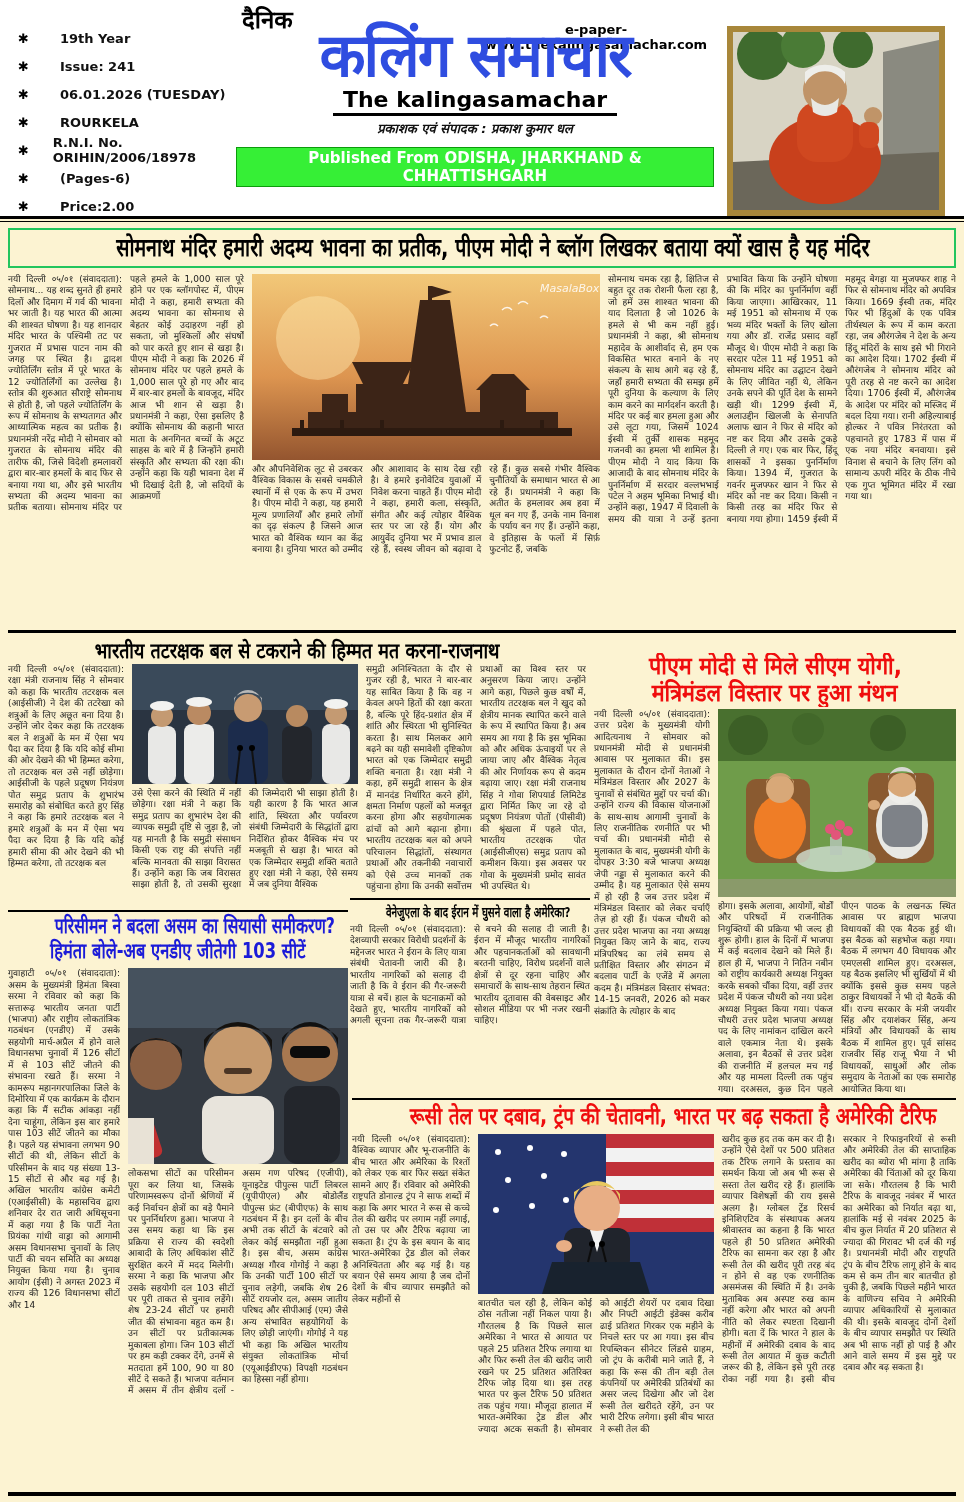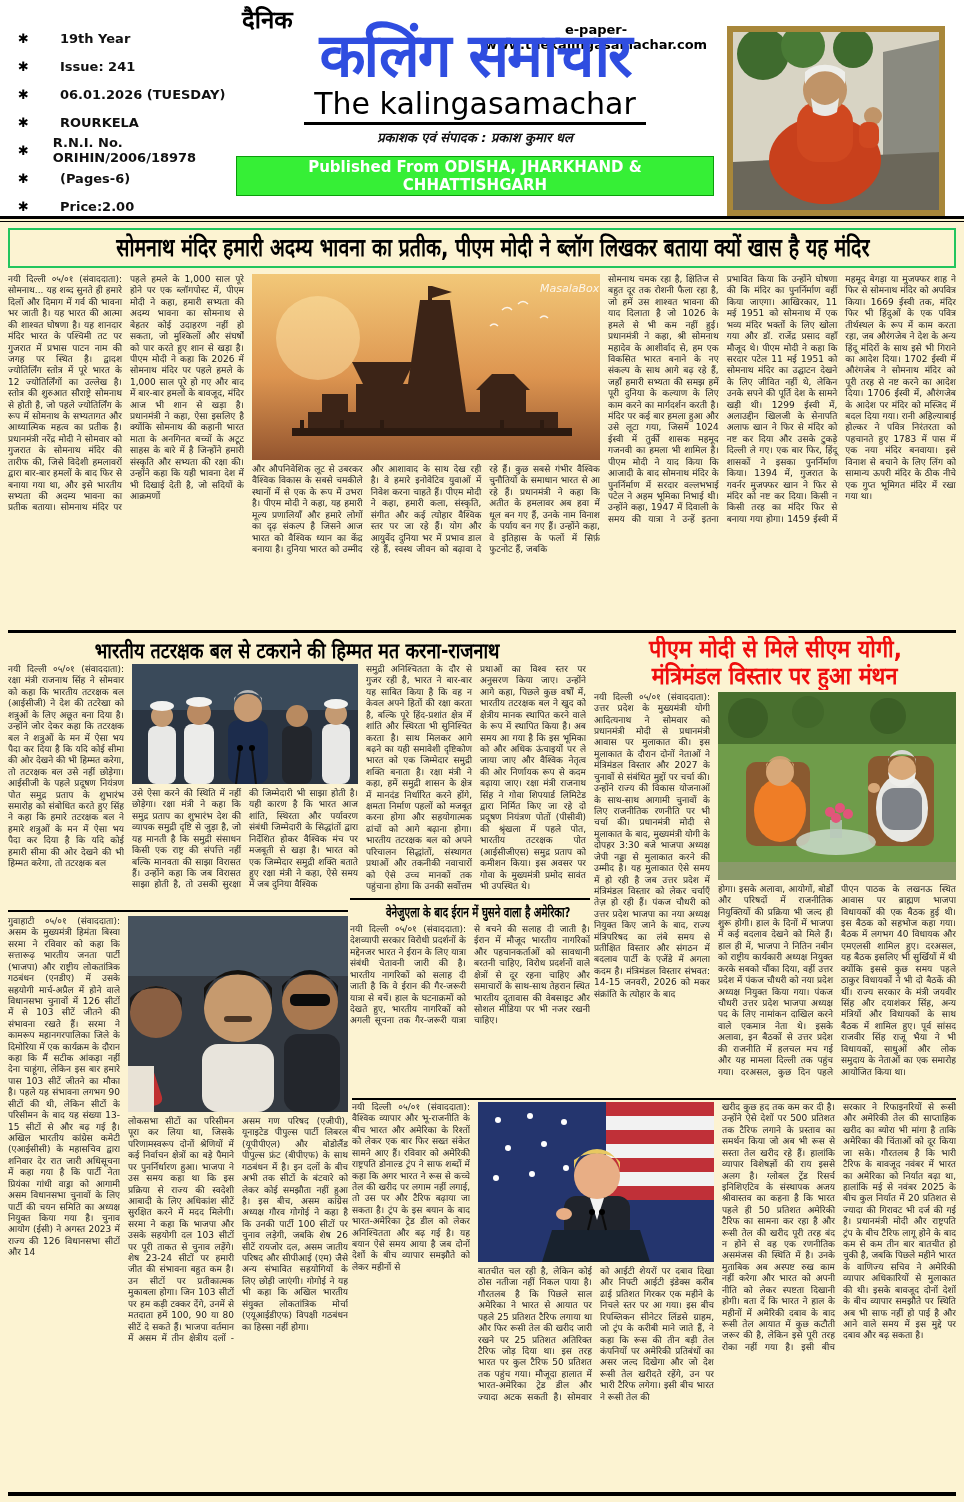--- a/index.html
+++ b/index.html
@@ -6,21 +6,21 @@
   .page{position:relative;width:964px;height:1502px;background:#fcf3d2;
         font-family:"DejaVu Sans",sans-serif;overflow:hidden;}
   
   .hdr{position:absolute;left:0;top:0;width:964px;height:216px;background:#ffffff;}
   .meta{position:absolute;left:18px;top:24px;width:215px;}
   .meta-row{display:flex;align-items:center;height:28px;font-size:13px;font-weight:bold;color:#111;}
   .meta-row .star{width:42px;font-size:13px;color:#000;}
   .mast{position:absolute;left:236px;top:8px;width:478px;text-align:center;}
   .daily{ text-align:left;font-size:24px;font-weight:bold;color:#000;margin-left:6px;line-height:1;}
   .title-hi{font-size:60px;font-weight:bold;color:#2f4de0;line-height:.98;letter-spacing:-2px;margin-top:-6px;}
-  .title-en{display:inline-block;font-size:30px;font-weight:normal;color:#000;border-bottom:3px solid #000;
+  .title-en{display:inline-block;font-size:22px;font-weight:bold;color:#000;border-bottom:3px solid #000;
             padding:0 10px 1px 10px;line-height:1.15;margin-top:2px;}
   .pub-line{font-size:13px;font-weight:bold;color:#111;margin-top:3px;font-style:italic;}
   .green-bar{display:inline-block;margin-top:10px;padding:1px 10px;font-size:15px;font-weight:bold;color:#fff;
              background:#36ef36;border:1px solid #0c9c0c;}
   .epaper{position:absolute;left:456px;top:22px;width:280px;font-size:13px;font-weight:bold;color:#000;text-align:center;}
   .sai-frame{position:absolute;left:727px;top:26px;width:218px;height:190px;border:6px solid #a8873a;
              background:#e8d8a8;box-sizing:border-box;}
   .hdr-rule{position:absolute;left:0;top:216px;width:964px;height:3px;background:#000;}
   .hdr-rule2{position:absolute;left:0;top:221px;width:964px;height:1px;background:#000;}
   
@@ -201,21 +201,21 @@
           <circle cx="108" cy="84" r="3" fill="#000"></circle>
             <circle cx="120" cy="84" r="3" fill="#000"></circle>
         </svg>
         <div class="art-body c2" style="height:112px;margin-top:4px;">उसे ऐसा करने की स्थिति में नहीं छोड़ेगा। रक्षा मंत्री ने कहा कि समुद्र प्रताप का शुभारंभ देश की व्यापक समुद्री दृष्टि से जुड़ा है, जो यह मानती है कि समुद्री संसाधन किसी एक राष्ट्र की संपत्ति नहीं बल्कि मानवता की साझा विरासत हैं। उन्होंने कहा कि जब विरासत साझा होती है, तो उसकी सुरक्षा की जिम्मेदारी भी साझा होती है। यही कारण है कि भारत आज शांति, स्थिरता और पर्यावरण संबंधी जिम्मेदारी के सिद्धांतों द्वारा निर्देशित होकर वैश्विक मंच पर मजबूती से खड़ा है। भारत को एक जिम्मेदार समुद्री शक्ति बताते हुए रक्षा मंत्री ने कहा, ऐसे समय में जब दुनिया वैश्विक</div>
       </div>
       <div class="art-body c2" style="width:220px;height:238px;">समुद्री अनिश्चितता के दौर से गुजर रही है, भारत ने बार-बार यह साबित किया है कि वह न केवल अपने हितों की रक्षा करता है, बल्कि पूरे हिंद-प्रशांत क्षेत्र में शांति और स्थिरता भी सुनिश्चित करता है। साथ मिलकर आगे बढ़ने का यही समावेशी दृष्टिकोण भारत को एक जिम्मेदार समुद्री शक्ति बनाता है। रक्षा मंत्री ने कहा, हमें समुद्री शासन के क्षेत्र में मानदंड निर्धारित करने होंगे, क्षमता निर्माण पहलों को मजबूत करना होगा और सहयोगात्मक ढांचों को आगे बढ़ाना होगा। भारतीय तटरक्षक बल को अपने परिचालन सिद्धांतों, संस्थागत प्रथाओं और तकनीकी नवाचारों को ऐसे उच्च मानकों तक पहुंचाना होगा कि उनकी सर्वोत्तम प्रथाओं का विश्व स्तर पर अनुसरण किया जाए। उन्होंने आगे कहा, पिछले कुछ वर्षों में, भारतीय तटरक्षक बल ने खुद को क्षेत्रीय मानक स्थापित करने वाले के रूप में स्थापित किया है। अब समय आ गया है कि इस भूमिका को और अधिक ऊंचाइयों पर ले जाया जाए और वैश्विक नेतृत्व की ओर निर्णायक रूप से कदम बढ़ाया जाए। रक्षा मंत्री राजनाथ सिंह ने गोवा शिपयार्ड लिमिटेड द्वारा निर्मित किए जा रहे दो प्रदूषण नियंत्रण पोतों (पीसीवी) की श्रृंखला में पहले पोत, भारतीय तटरक्षक पोत (आईसीजीएस) समुद्र प्रताप को कमीशन किया। इस अवसर पर गोवा के मुख्यमंत्री प्रमोद सावंत भी उपस्थित थे।</div>
     </div>
   </div>
 
   <div class="art" style="left:594px;top:636px;width:362px;height:458px;">
-    <div class="hl-red" style="line-height:1.12;">
+    <div class="hl-red" style="line-height:1.12;margin-top:17px;">
       <div><span class="cond" style="font-size:24px;transform:scaleX(.9);">पीएम मोदी से मिले सीएम योगी,</span></div>
       <div><span class="cond" style="font-size:24px;transform:scaleX(.9);">मंत्रिमंडल विस्तार पर हुआ मंथन</span></div>
     </div>
     <div class="row" style="height:398px;margin-top:2px;">
       <div class="art-body" style="width:116px;height:398px;">नयी दिल्ली ०५/०१ (संवाददाता): उत्तर प्रदेश के मुख्यमंत्री योगी आदित्यनाथ ने सोमवार को प्रधानमंत्री मोदी से प्रधानमंत्री आवास पर मुलाकात की। इस मुलाकात के दौरान दोनों नेताओं ने मंत्रिमंडल विस्तार और 2027 के चुनावों से संबंधित मुद्दों पर चर्चा की। उन्होंने राज्य की विकास योजनाओं के साथ-साथ आगामी चुनावों के लिए राजनीतिक रणनीति पर भी चर्चा की। प्रधानमंत्री मोदी से मुलाकात के बाद, मुख्यमंत्री योगी के दोपहर 3:30 बजे भाजपा अध्यक्ष जेपी नड्डा से मुलाकात करने की उम्मीद है। यह मुलाकात ऐसे समय में हो रही है जब उत्तर प्रदेश में मंत्रिमंडल विस्तार को लेकर चर्चाएँ तेज़ हो रही हैं। पंकज चौधरी को उत्तर प्रदेश भाजपा का नया अध्यक्ष नियुक्त किए जाने के बाद, राज्य मंत्रिपरिषद का लंबे समय से प्रतीक्षित विस्तार और संगठन में बदलाव पार्टी के एजेंडे में अगला कदम है। मंत्रिमंडल विस्तार संभवत: 14-15 जनवरी, 2026 को मकर संक्रांति के त्योहार के बाद</div>
       <div style="width:238px;">
         <svg class="photo" width="238" height="188" viewBox="0 0 238 188">
           <rect width="238" height="188" fill="#6f9c4a"></rect>
           <rect x="0" y="0" width="238" height="52" fill="#49702f"></rect>
           <circle cx="30" cy="26" r="20" fill="#3c5f26"></circle>
@@ -250,20 +250,24 @@
       </div>
     </div>
   </div>
 
   <div class="art" style="left:350px;top:898px;width:240px;height:196px;border-top:2px solid #000;">
     <div class="hl-black" style="height:24px;"><span class="cond" style="font-size:14px;transform:scaleX(.72);line-height:24px;">वेनेजुएला के बाद ईरान में घुसने वाला है अमेरिका?</span></div>
     <div class="art-body c2" style="height:166px;">नयी दिल्ली ०५/०१ (संवाददाता): देशव्यापी सरकार विरोधी प्रदर्शनों के मद्देनजर भारत ने ईरान के लिए यात्रा संबंधी चेतावनी जारी की है। भारतीय नागरिकों को सलाह दी जाती है कि वे ईरान की गैर-जरूरी यात्रा से बचें। हाल के घटनाक्रमों को देखते हुए, भारतीय नागरिकों को अगली सूचना तक गैर-जरूरी यात्रा से बचने की सलाह दी जाती है। ईरान में मौजूद भारतीय नागरिकों और पहचानकर्ताओं को सावधानी बरतनी चाहिए, विरोध प्रदर्शनों वाले क्षेत्रों से दूर रहना चाहिए और समाचारों के साथ-साथ तेहरान स्थित भारतीय दूतावास की वेबसाइट और सोशल मीडिया पर भी नजर रखनी चाहिए।</div>
   </div>
 
   <div class="art" style="left:8px;top:910px;width:340px;height:588px;border-top:2px solid #000;">
+    <div class="hl-blue" style="line-height:1.2;padding-top:2px;">
+      <div><span class="cond" style="font-size:21px;transform:scaleX(.75);">परिसीमन ने बदला असम का सियासी समीकरण?</span></div>
+      <div><span class="cond" style="font-size:21px;transform:scaleX(.78);">हिमंता बोले-अब एनडीए जीतेगी 103 सीटें</span></div>
+    </div>
     <div class="row" style="height:520px;margin-top:4px;">
       <div class="art-body" style="width:112px;height:520px;">गुवाहाटी ०५/०१ (संवाददाता): असम के मुख्यमंत्री हिमंता बिस्वा सरमा ने रविवार को कहा कि सत्तारूढ़ भारतीय जनता पार्टी (भाजपा) और राष्ट्रीय लोकतांत्रिक गठबंधन (एनडीए) में उसके सहयोगी मार्च-अप्रैल में होने वाले विधानसभा चुनावों में 126 सीटों में से 103 सीटें जीतने की संभावना रखते हैं। सरमा ने कामरूप महानगरपालिका जिले के दिमोरिया में एक कार्यक्रम के दौरान कहा कि मैं सटीक आंकड़ा नहीं देना चाहूंगा, लेकिन इस बार हमारे पास 103 सीटें जीतने का मौका है। पहले यह संभावना लगभग 90 सीटों की थी, लेकिन सीटों के परिसीमन के बाद यह संख्या 13-15 सीटों से और बढ़ गई है। अखिल भारतीय कांग्रेस कमेटी (एआईसीसी) के महासचिव द्वारा शनिवार देर रात जारी अधिसूचना में कहा गया है कि पार्टी नेता प्रियंका गांधी वाड्रा को आगामी असम विधानसभा चुनावों के लिए पार्टी की चयन समिति का अध्यक्ष नियुक्त किया गया है। चुनाव आयोग (ईसी) ने अगस्त 2023 में राज्य की 126 विधानसभा सीटों और 14</div>
       <div style="width:220px;">
         <svg class="photo" width="220" height="196" viewBox="0 0 220 196">
           <rect width="220" height="196" fill="#343a42"></rect>
           <rect x="0" y="0" width="220" height="60" fill="#46525e"></rect>
           <g>
               <circle cx="28" cy="96" r="26" fill="#8a5f42"></circle>
               <path d="M2,96 a26,26 0 0 1 52,0 l0,-14 a28,16 0 0 0 -52,0 z" fill="#1c1c1c"></path>
             </g>
@@ -283,20 +287,21 @@
               <rect x="10" y="150" width="20" height="40" rx="6" fill="#c03030"></rect>
             </g>
           <rect x="0" y="150" width="26" height="46" fill="#e8e2d6"></rect>
         </svg>
         <div class="art-body c2" style="height:316px;margin-top:4px;">लोकसभा सीटों का परिसीमन पूरा कर लिया था, जिसके परिणामस्वरूप दोनों श्रेणियों में कई निर्वाचन क्षेत्रों का बड़े पैमाने पर पुनर्निर्धारण हुआ। भाजपा ने उस समय कहा था कि इस प्रक्रिया से राज्य की स्वदेशी आबादी के लिए अधिकांश सीटें सुरक्षित करने में मदद मिलेगी। सरमा ने कहा कि भाजपा और उसके सहयोगी दल 103 सीटों पर पूरी ताकत से चुनाव लड़ेंगे। शेष 23-24 सीटों पर हमारी जीत की संभावना बहुत कम है। उन सीटों पर प्रतीकात्मक मुकाबला होगा। जिन 103 सीटों पर हम कड़ी टक्कर देंगे, उनमें से मतदाता हमें 100, 90 या 80 सीटें दे सकते हैं। भाजपा वर्तमान में असम में तीन क्षेत्रीय दलों - असम गण परिषद (एजीपी), यूनाइटेड पीपुल्स पार्टी लिबरल (यूपीपीएल) और बोडोलैंड पीपुल्स फ्रंट (बीपीएफ) के साथ गठबंधन में है। इन दलों के बीच अभी तक सीटों के बंटवारे को लेकर कोई समझौता नहीं हुआ है। इस बीच, असम कांग्रेस अध्यक्ष गौरव गोगोई ने कहा है कि उनकी पार्टी 100 सीटों पर चुनाव लड़ेगी, जबकि शेष 26 सीटें रायजोर दल, असम जातीय परिषद और सीपीआई (एम) जैसे अन्य संभावित सहयोगियों के लिए छोड़ी जाएंगी। गोगोई ने यह भी कहा कि अखिल भारतीय संयुक्त लोकतांत्रिक मोर्चा (एयूआईडीएफ) विपक्षी गठबंधन का हिस्सा नहीं होगा।</div>
       </div>
     </div>
   </div>
 
   <div class="art" style="left:352px;top:1098px;width:604px;height:394px;border-top:2px solid #000;">
+    <div class="hl-red" style="height:32px;"><span class="cond" style="font-size:23px;transform:scaleX(.82);line-height:32px;">रूसी तेल पर दबाव, ट्रंप की चेतावनी, भारत पर बढ़ सकता है अमेरिकी टैरिफ</span></div>
     <div class="row" style="height:356px;margin-top:2px;">
       <div class="art-body" style="width:118px;height:356px;">नयी दिल्ली ०५/०१ (संवाददाता): वैश्विक व्यापार और भू-राजनीति के बीच भारत और अमेरिका के रिश्तों को लेकर एक बार फिर सख्त संकेत सामने आए हैं। रविवार को अमेरिकी राष्ट्रपति डोनाल्ड ट्रंप ने साफ शब्दों में कहा कि अगर भारत ने रूस से कच्चे तेल की खरीद पर लगाम नहीं लगाई, तो उस पर और टैरिफ बढ़ाया जा सकता है। ट्रंप के इस बयान के बाद भारत-अमेरिका ट्रेड डील को लेकर अनिश्चितता और बढ़ गई है। यह बयान ऐसे समय आया है जब दोनों देशों के बीच व्यापार समझौते को लेकर महीनों से</div>
       <div style="width:236px;">
         <svg class="photo" width="236" height="160" viewBox="0 0 236 160">
           <rect width="236" height="160" fill="#24356e"></rect>
           <g fill="#ffffff">
               <circle cx="20" cy="18" r="3"></circle>
               <circle cx="52" cy="14" r="3"></circle>
               <circle cx="86" cy="20" r="3"></circle>
               <circle cx="30" cy="46" r="3"></circle>

